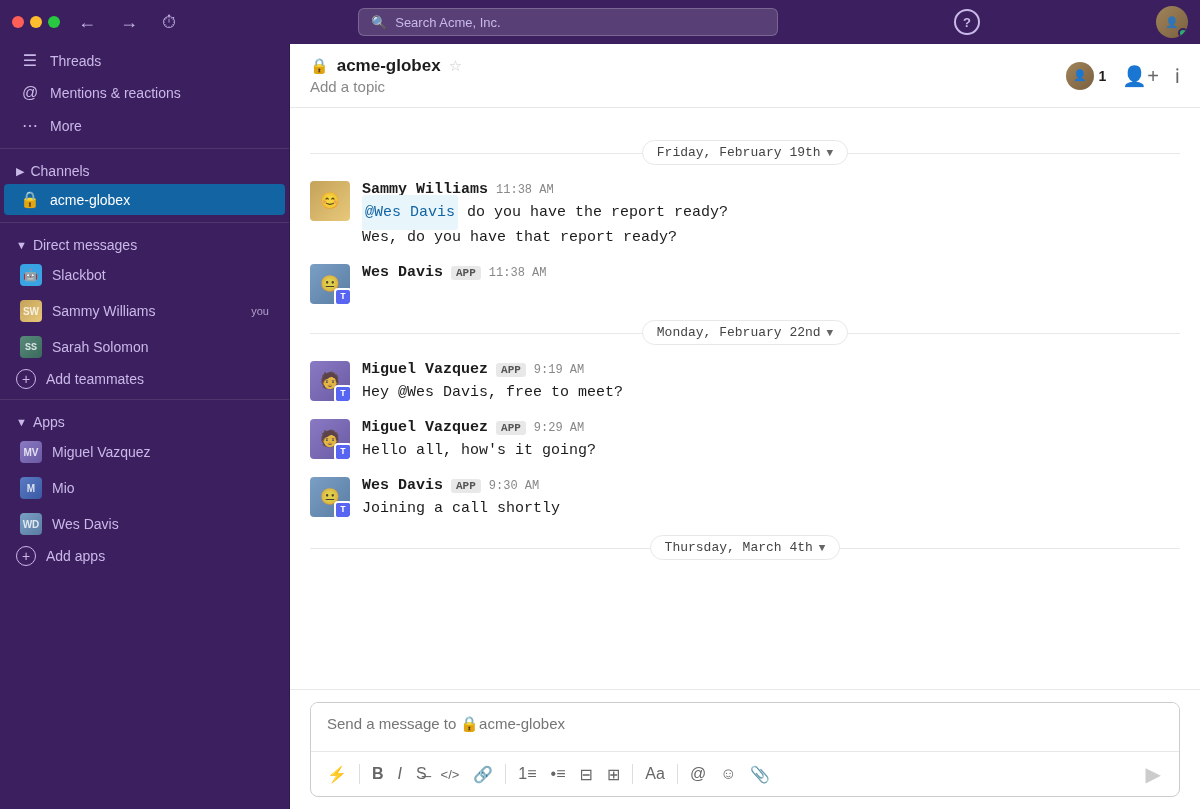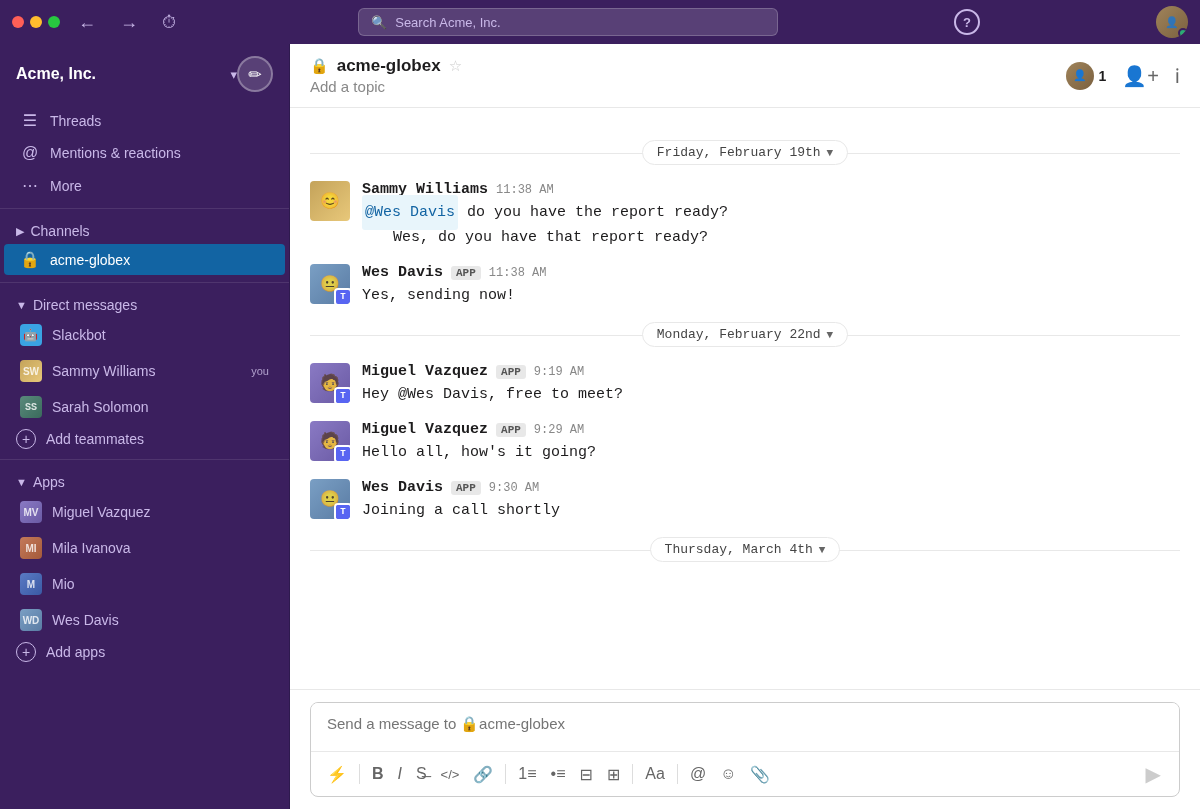--- a/index.html
+++ b/index.html
@@ -157,27 +157,20 @@
   <button class="help-btn">?</button>
   <div class="avatar-tb">
     <div class="face-placeholder" style="background: linear-gradient(135deg, #a0845a, #7a6040); font-size:11px;">👤</div>
     <div class="online-dot"></div>
   </div>
 </div>
 
 <div class="main">
 
   <div class="sidebar">
-    <div class="workspace-header">
-      <span class="workspace-name">Acme, Inc.</span>
-      <span class="workspace-chevron">▾</span>
-      <div class="compose-btn">
-        <span>✏</span>
-      </div>
-    </div>
 
     <div class="sidebar-item">
       <span class="item-icon">☰</span>
       <span class="item-label">Threads</span>
     </div>
     <div class="sidebar-item">
       <span class="item-icon">@</span>
       <span class="item-label">Mentions &amp; reactions</span>
     </div>
     <div class="sidebar-item">
@@ -233,26 +226,20 @@
     <div class="section-header">
       <span class="chevron">▼</span>
       <span>Apps</span>
     </div>
 
     <div class="sidebar-item">
       <div class="dm-avatar av-miguel">
         <div class="face-placeholder" style="font-size:10px;">MV</div>
       </div>
       <span class="item-label">Miguel Vazquez</span>
-    </div>
-    <div class="sidebar-item">
-      <div class="dm-avatar av-mila">
-        <div class="face-placeholder" style="font-size:10px;">MI</div>
-      </div>
-      <span class="item-label">Mila Ivanova</span>
     </div>
     <div class="sidebar-item">
       <div class="dm-avatar av-mio">
         <div class="face-placeholder" style="font-size:10px;">M</div>
       </div>
       <span class="item-label">Mio</span>
     </div>
     <div class="sidebar-item">
       <div class="dm-avatar av-wes">
         <div class="face-placeholder" style="font-size:10px;">WD</div>
@@ -307,40 +294,39 @@
           <div class="face-placeholder" style="font-size:16px;">😊</div>
         </div>
         <div class="message-content">
           <div class="message-header">
             <span class="message-author">Sammy Williams</span>
             <span class="message-time">11:38 AM</span>
           </div>
           <div class="message-text">
             <span class="message-mention">@Wes Davis</span> do you have the report ready?
           </div>
-          <div class="message-text" style="margin-top:4px;margin-left:31px;">
+          <div class="message-text" style="margin-top:4px;">
             Wes, do you have that report ready?
           </div>
         </div>
       </div>
 
       <div class="message-group">
         <div class="message-avatar av-wes" style="position:relative;">
           <div class="face-placeholder" style="font-size:16px;">😐</div>
           <div class="avatar-app-badge">
             <div class="teams-inner">T</div>
           </div>
         </div>
         <div class="message-content">
           <div class="message-header">
             <span class="message-author">Wes Davis</span>
             <span class="app-badge">APP</span>
             <span class="message-time">11:38 AM</span>
           </div>
-          <div class="message-text">Yes, sending now!</div>
         </div>
       </div>
 
       <div class="date-divider">
         <div class="date-badge">
           <span>Monday, February 22nd</span>
           <span class="chevron-down">▼</span>
         </div>
       </div>
 

